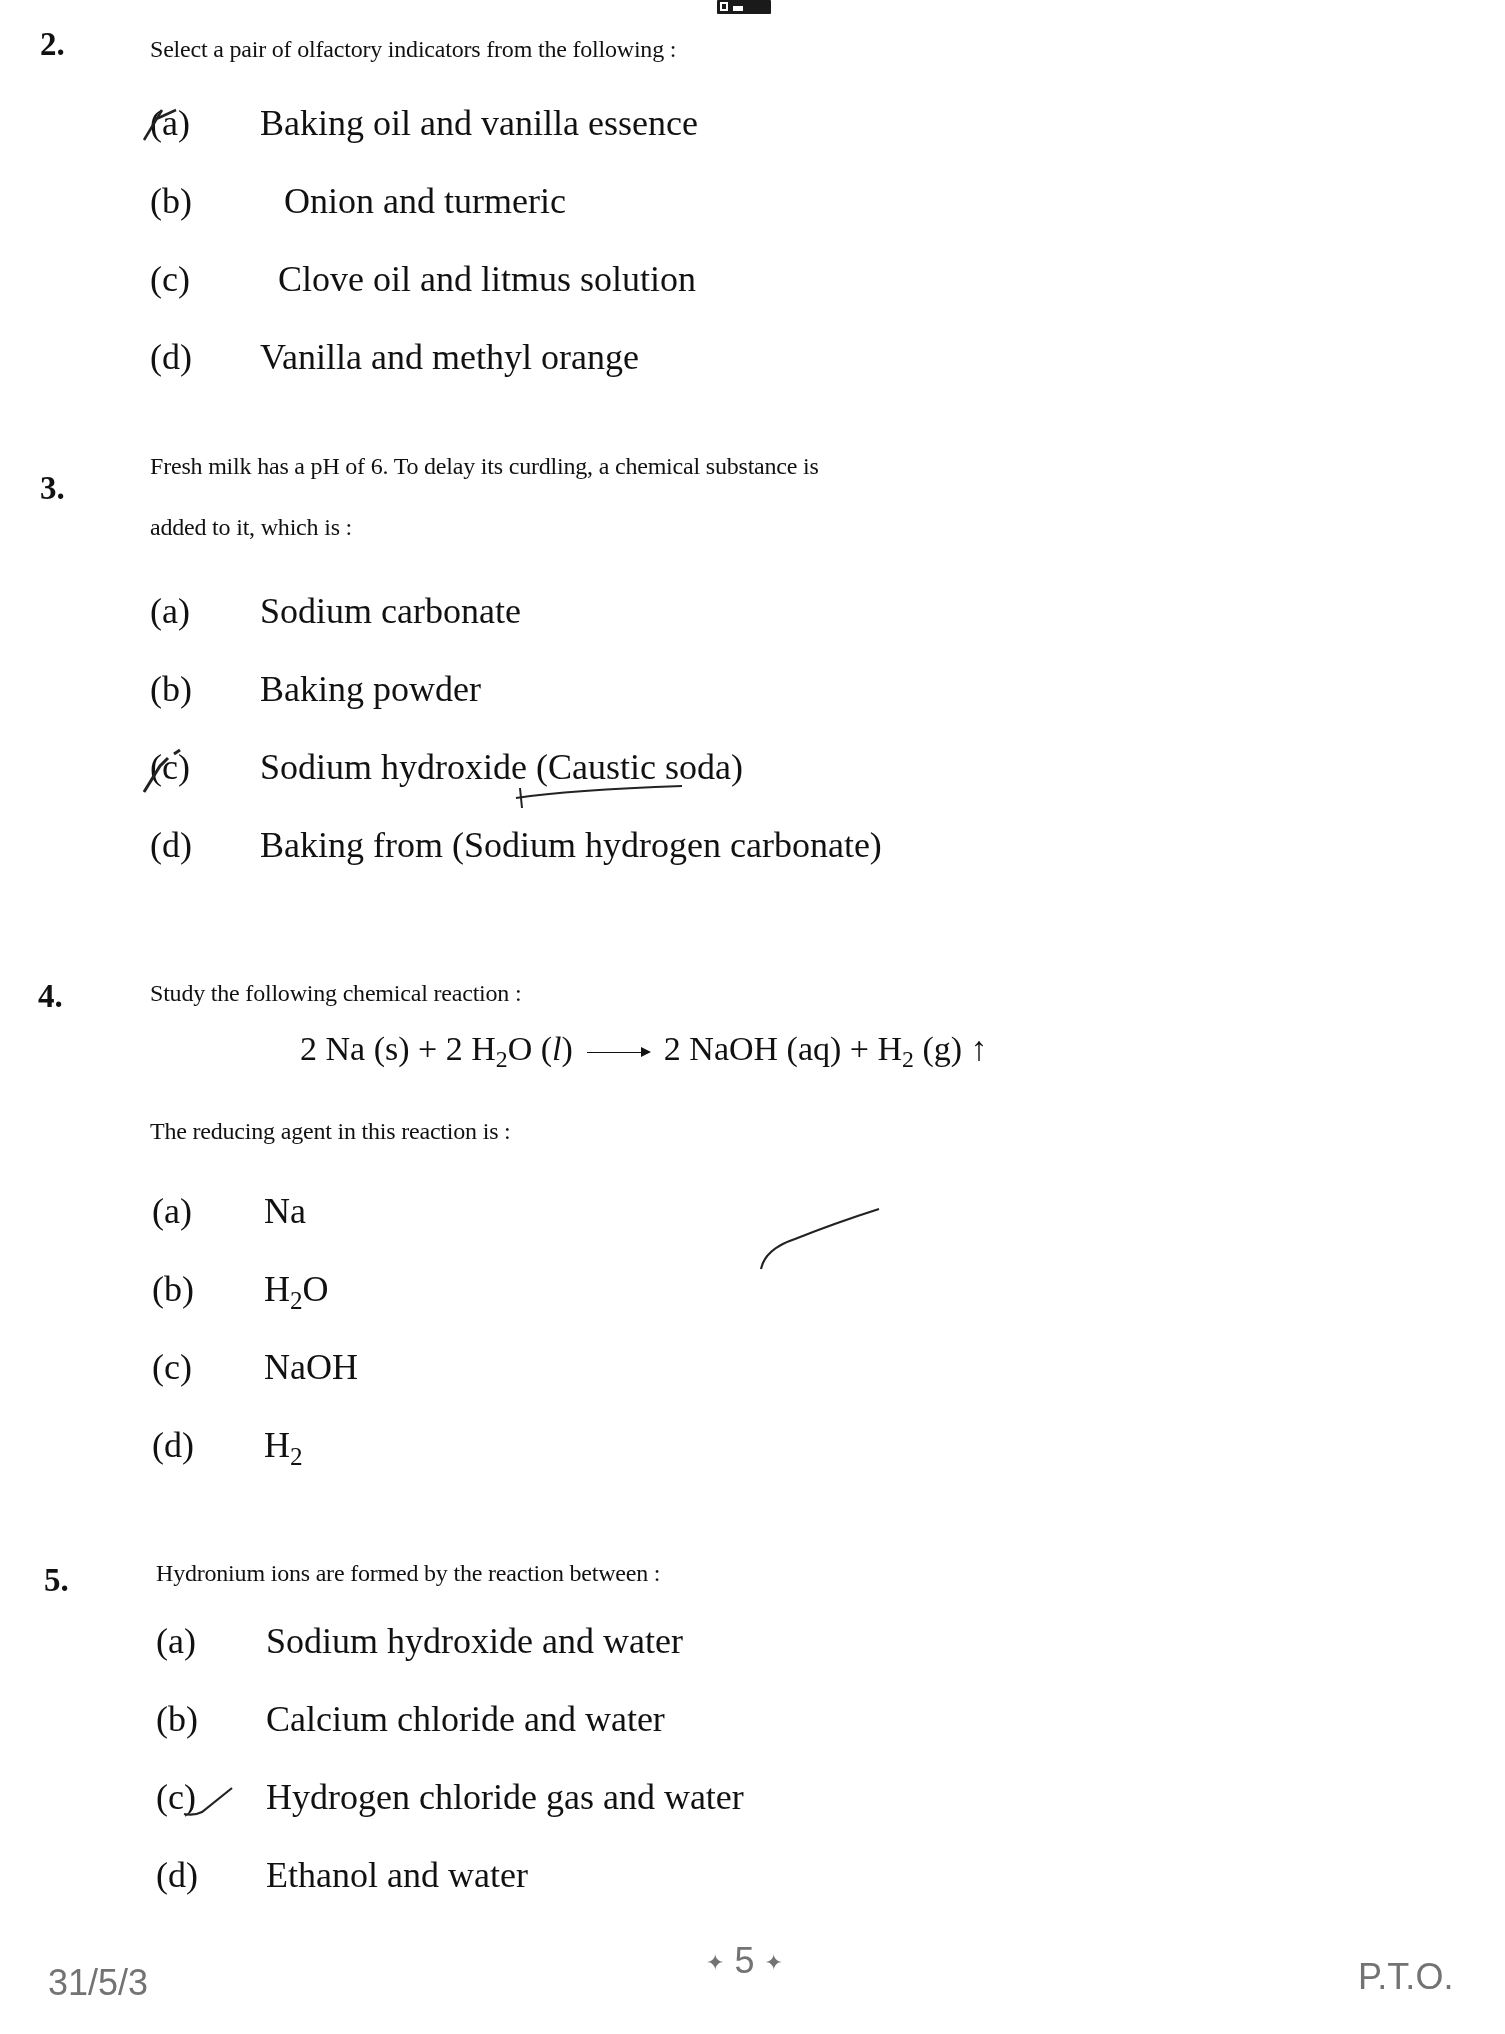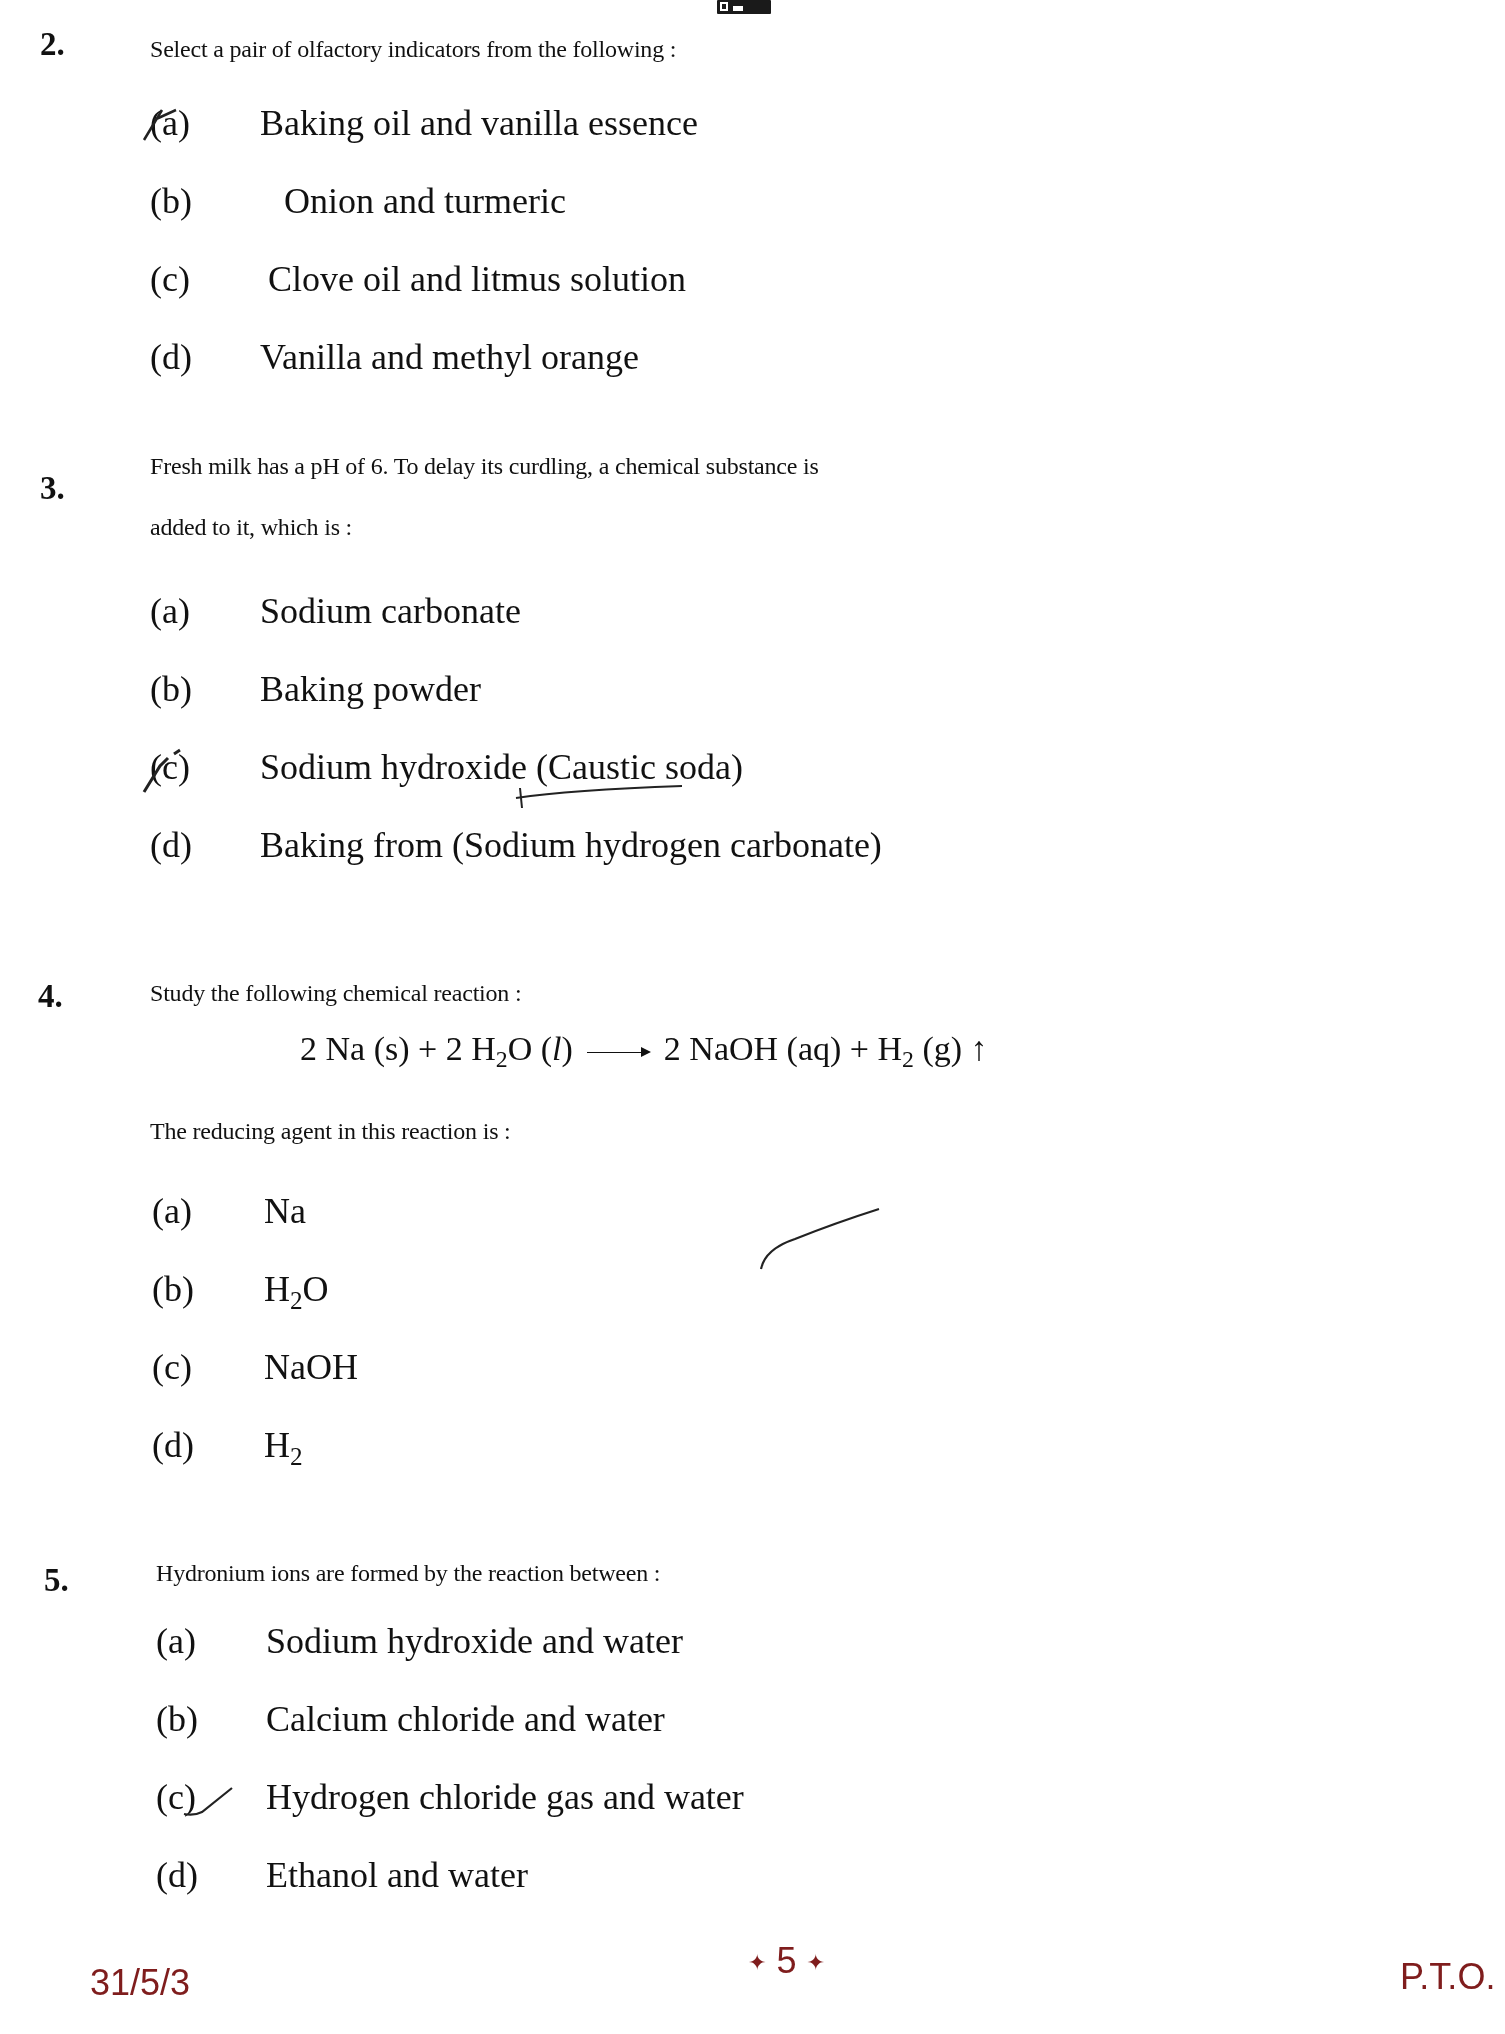--- a/index.html
+++ b/index.html
@@ -95,22 +95,21 @@
       right: -2px;
       top: -5px;
       border-left: 10px solid #111;
       border-top: 5px solid transparent;
       border-bottom: 5px solid transparent;
     }
     .footer-left, .footer-center, .footer-right {
       position: absolute;
       font-family: "Liberation Sans", sans-serif;
       font-size: 36px;
-      color: #7f1d1d;
-      margin-left: 42px;
+      color: #737373;
     }
     .pen-mark {
       position: absolute;
       pointer-events: none;
     }
   </style>
 </head>
 <body>
 
 <div class="qr-mark"></div>
@@ -122,21 +121,21 @@
   <div class="opt" style="left:150px; top:102px;">
     <span class="opt-letter">(a)</span>
     <span class="opt-text" style="left:110px;">Baking oil and vanilla essence</span>
   </div>
   <div class="opt" style="left:150px; top:180px;">
     <span class="opt-letter">(b)</span>
     <span class="opt-text" style="left:98px;margin-left:36px;">Onion and turmeric</span>
   </div>
   <div class="opt" style="left:150px; top:258px;">
     <span class="opt-letter">(c)</span>
-    <span class="opt-text" style="left:118px;font-family:Liberation Serif, serif;">Clove oil and litmus solution</span>
+    <span class="opt-text" style="left:128px;font-family:Liberation Serif, serif;">Clove oil and litmus solution</span>
   </div>
   <div class="opt" style="left:150px; top:336px;">
     <span class="opt-letter">(d)</span>
     <span class="opt-text" style="left:110px;">Vanilla and methyl orange</span>
   </div>
 
   <svg class="pen-mark" style="left:140px; top:104px;" width="60" height="40">
     <path d="M4 36 L22 6 M14 16 L36 6" stroke="#222" stroke-width="2.5" fill="none"></path>
   </svg>
 </div>

